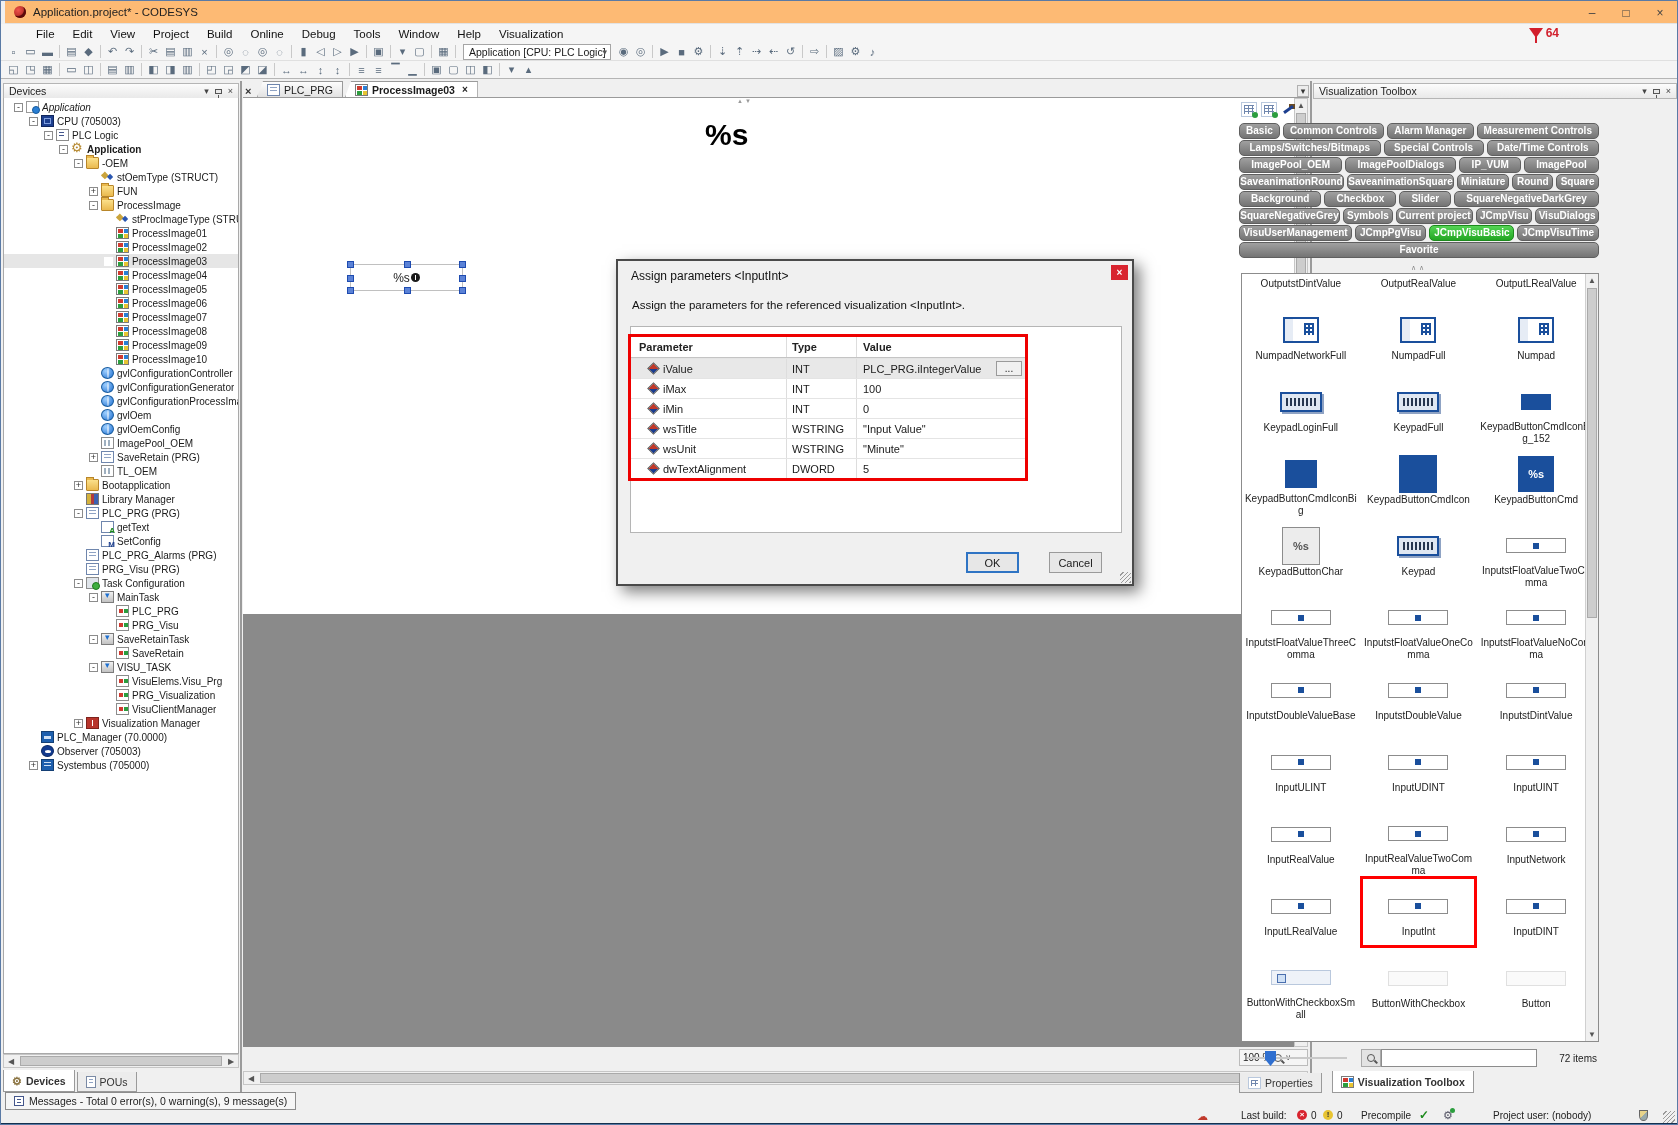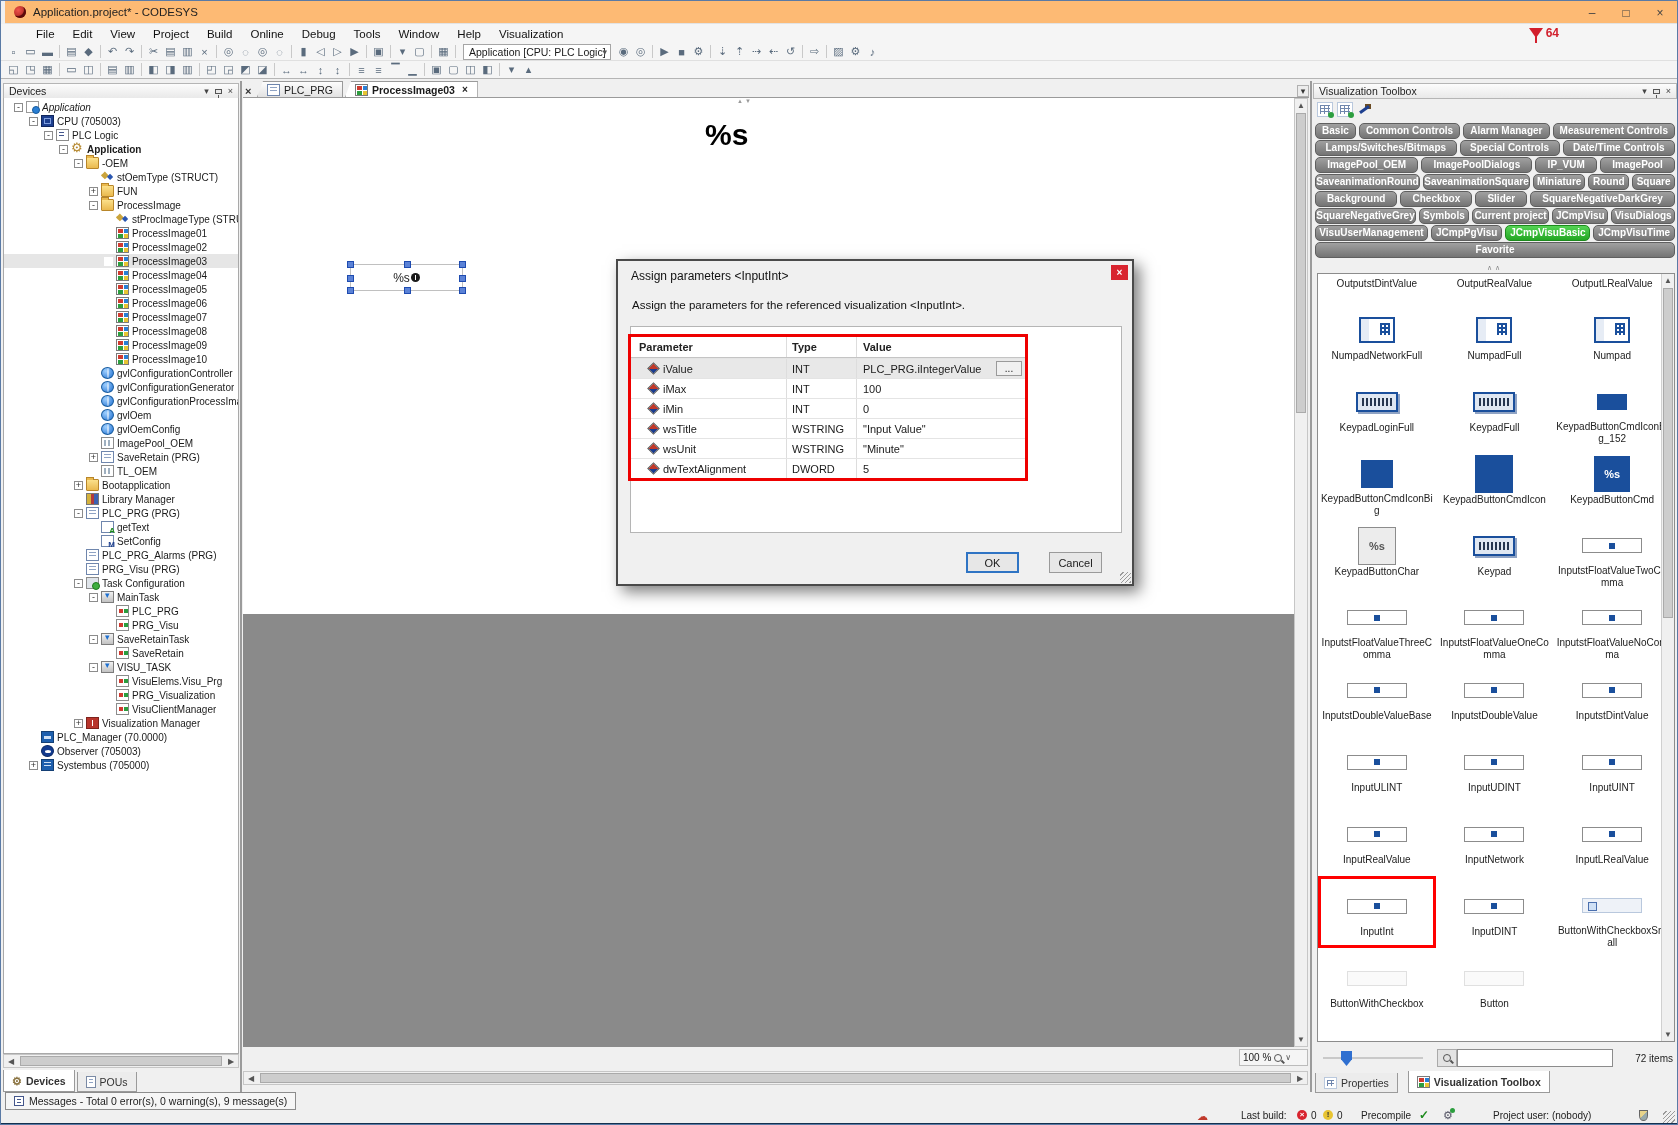--- a/index.html
+++ b/index.html
@@ -170,21 +170,21 @@
   .browse{position:absolute;right:3px;top:2px;width:26px;height:15px;background:#f0f0f0;
     border:1px solid #9a9a9a;font-size:10px;text-align:center;line-height:13px}
   .browse:empty{display:none}
   .dlg-btn{position:absolute;top:291px;width:53px;height:21px;background:#e7e7e7;border:1px solid #9a9a9a;
     font-size:11px;display:flex;align-items:center;justify-content:center}
   .dlg-ok{left:348px;border:2px solid #2f74c4}
   .dlg-cancel{left:431px}
   .grip{position:absolute;right:1px;bottom:1px;width:11px;height:11px;
     background:repeating-linear-gradient(135deg,transparent 0 2px,#9a9a9a 2px 3px)}
   
-  .tbx{position:absolute;left:1312px;top:82px;width:364px;height:1009px}
+  .tbx{position:absolute;left:1236px;top:82px;width:364px;height:1009px}
   .tbx-tools{position:absolute;left:4px;top:19px;display:flex;align-items:center;gap:4px}
   .tbx-tool{width:16px;height:15px;border:1px solid #b9c8dd;background:#fff;position:relative}
   .tbx-tool::after{content:"";position:absolute;inset:2px;
     background:repeating-linear-gradient(#6f86ad 0 1px,transparent 1px 3px),
                repeating-linear-gradient(90deg,#6f86ad 0 1px,transparent 1px 4px)}
   .tbx-tool.green::before{content:"";position:absolute;right:-2px;bottom:-2px;width:6px;height:6px;background:#2c9e3f;border-radius:50%;z-index:2}
   .tbx-tool.hammer{border:none;background:none}
   .tbx-tool.hammer::after{content:"";inset:auto;position:absolute;left:2px;top:6px;width:11px;height:3px;background:#1d3f8f;transform:rotate(-35deg)}
   .tbx-tool.hammer::before{content:"";position:absolute;left:8px;top:2px;width:6px;height:5px;background:#6a4b23}
   .cats{position:absolute;left:2px;top:40px;width:360px}
@@ -1172,20 +1172,26 @@
             <div class="tb-lb">InputUINT</div>
           </div>
 
           <div class="titem" data-icon="field">
             <div class="tb-ic">
               
             </div>
             <div class="tb-lb">InputRealValue</div>
           </div>
 
+          <div class="titem" data-icon="field">
+            <div class="tb-ic">
+              
+            </div>
+            <div class="tb-lb">InputRealValueTwoComma</div>
+          </div>
 
           <div class="titem" data-icon="field">
             <div class="tb-ic">
               
             </div>
             <div class="tb-lb">InputNetwork</div>
           </div>
 
           <div class="titem" data-icon="field">
             <div class="tb-ic">

